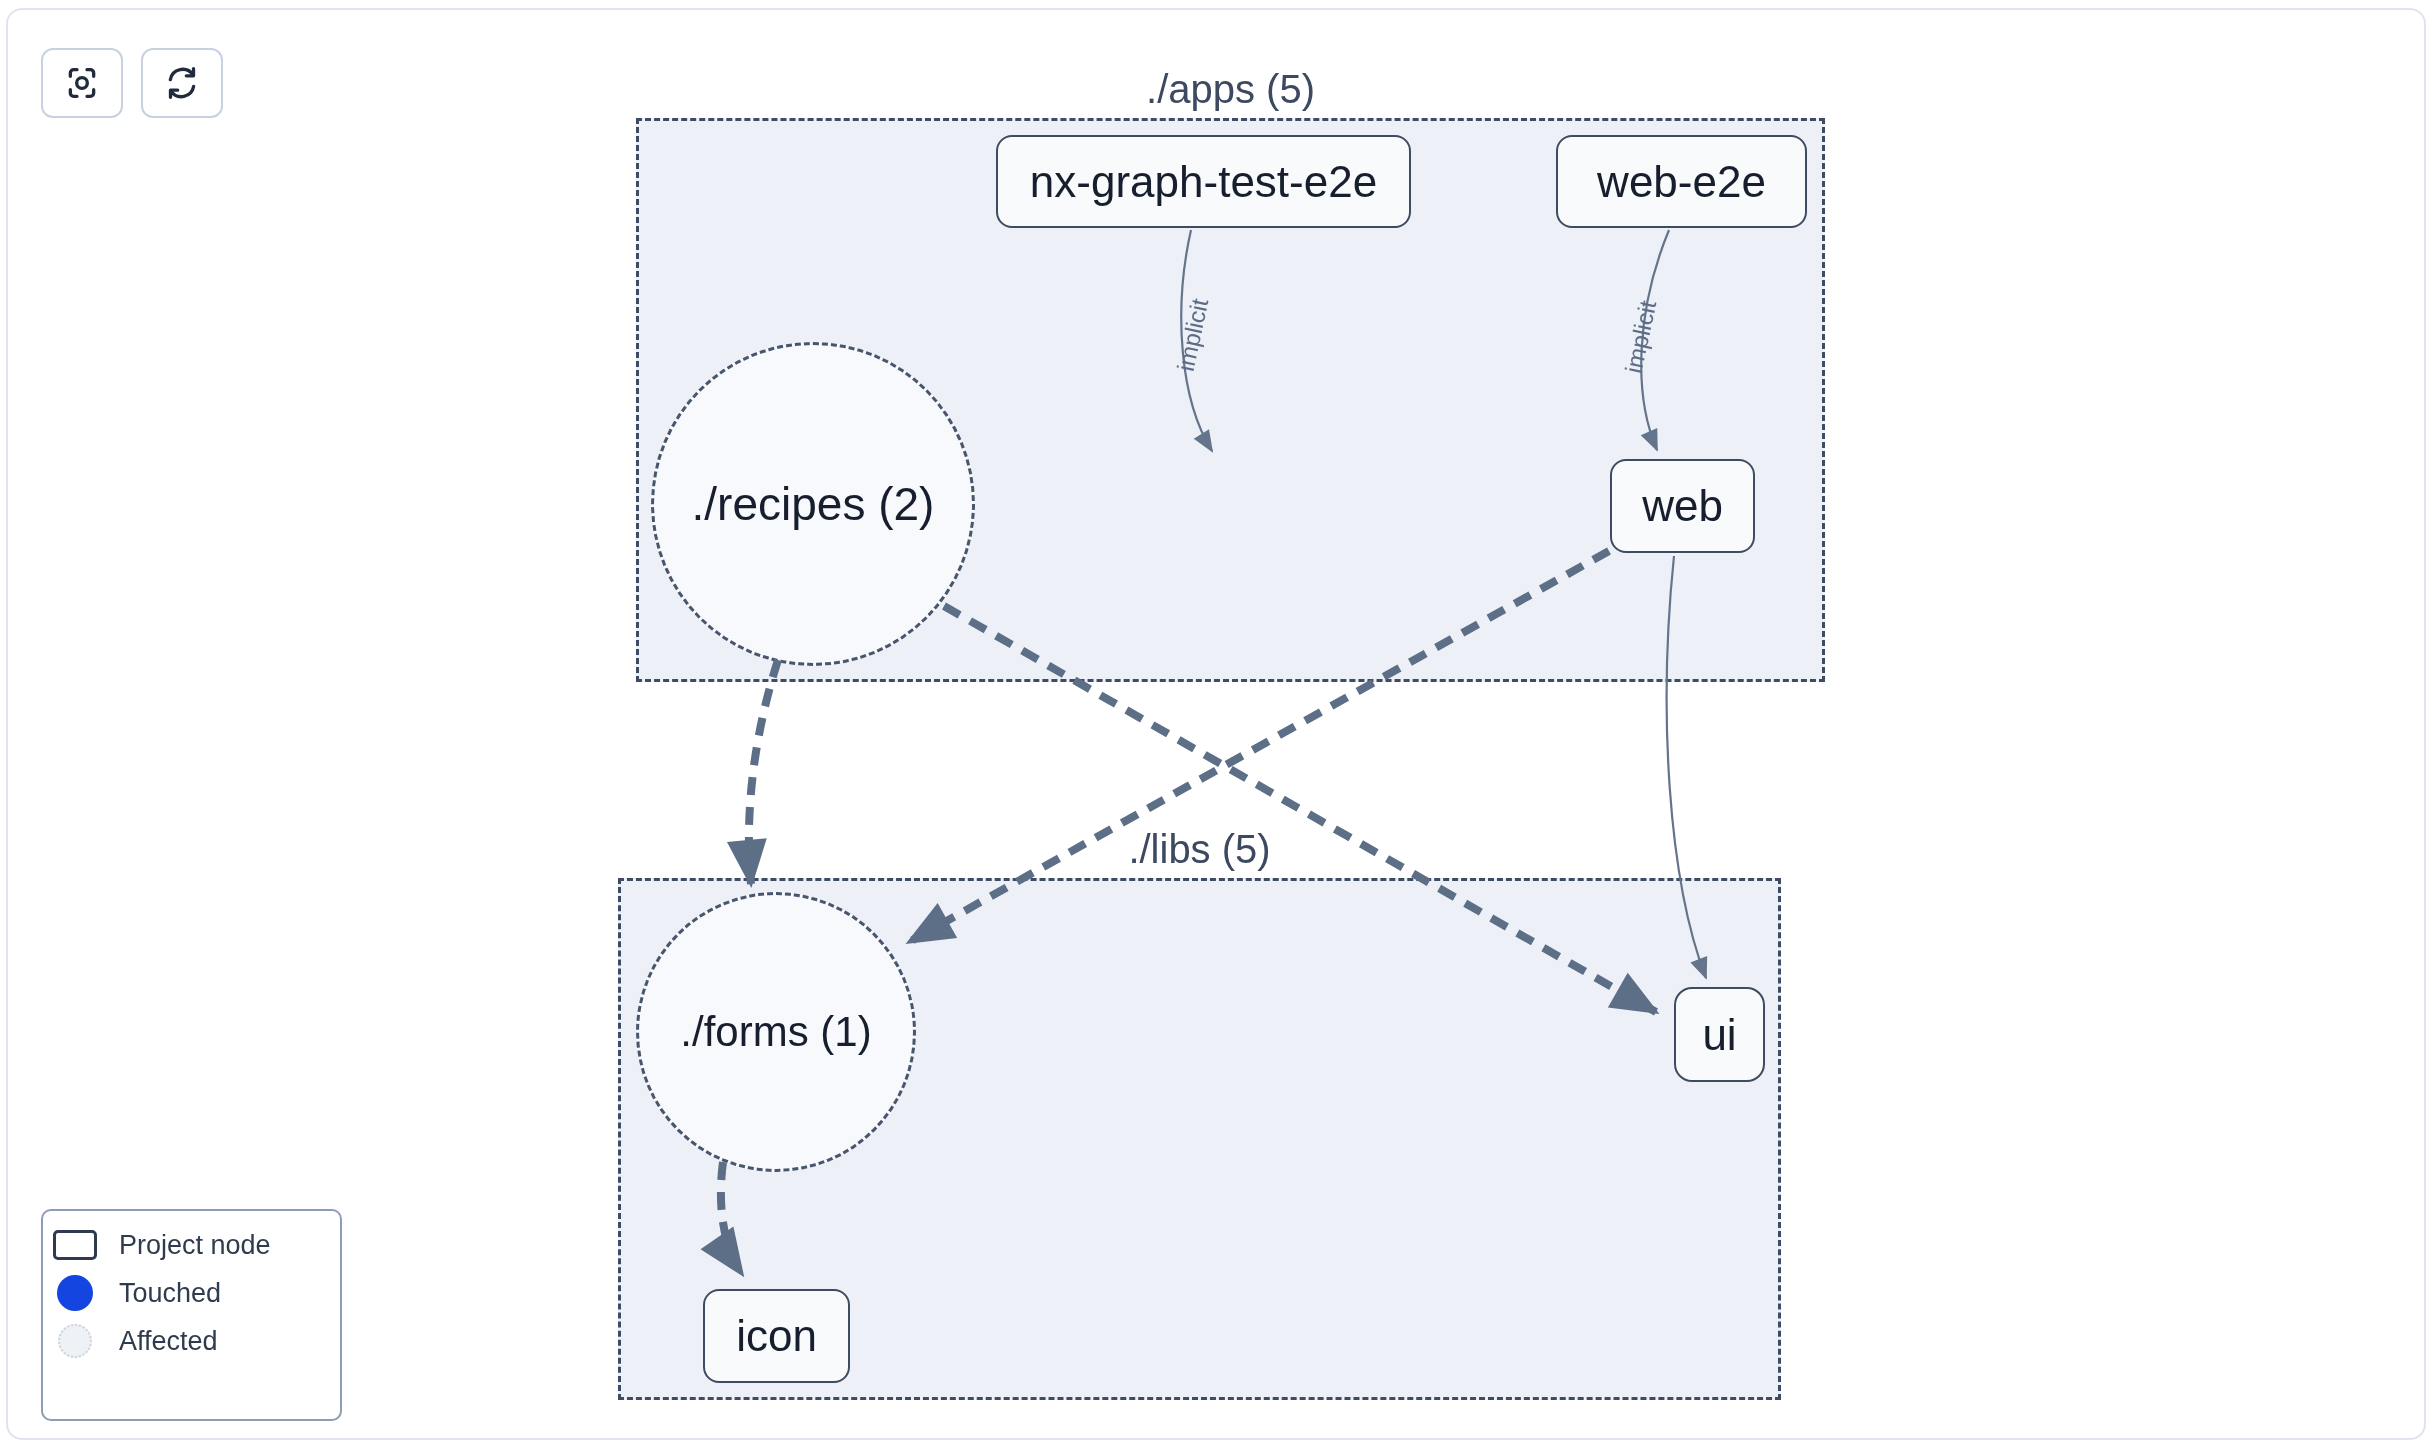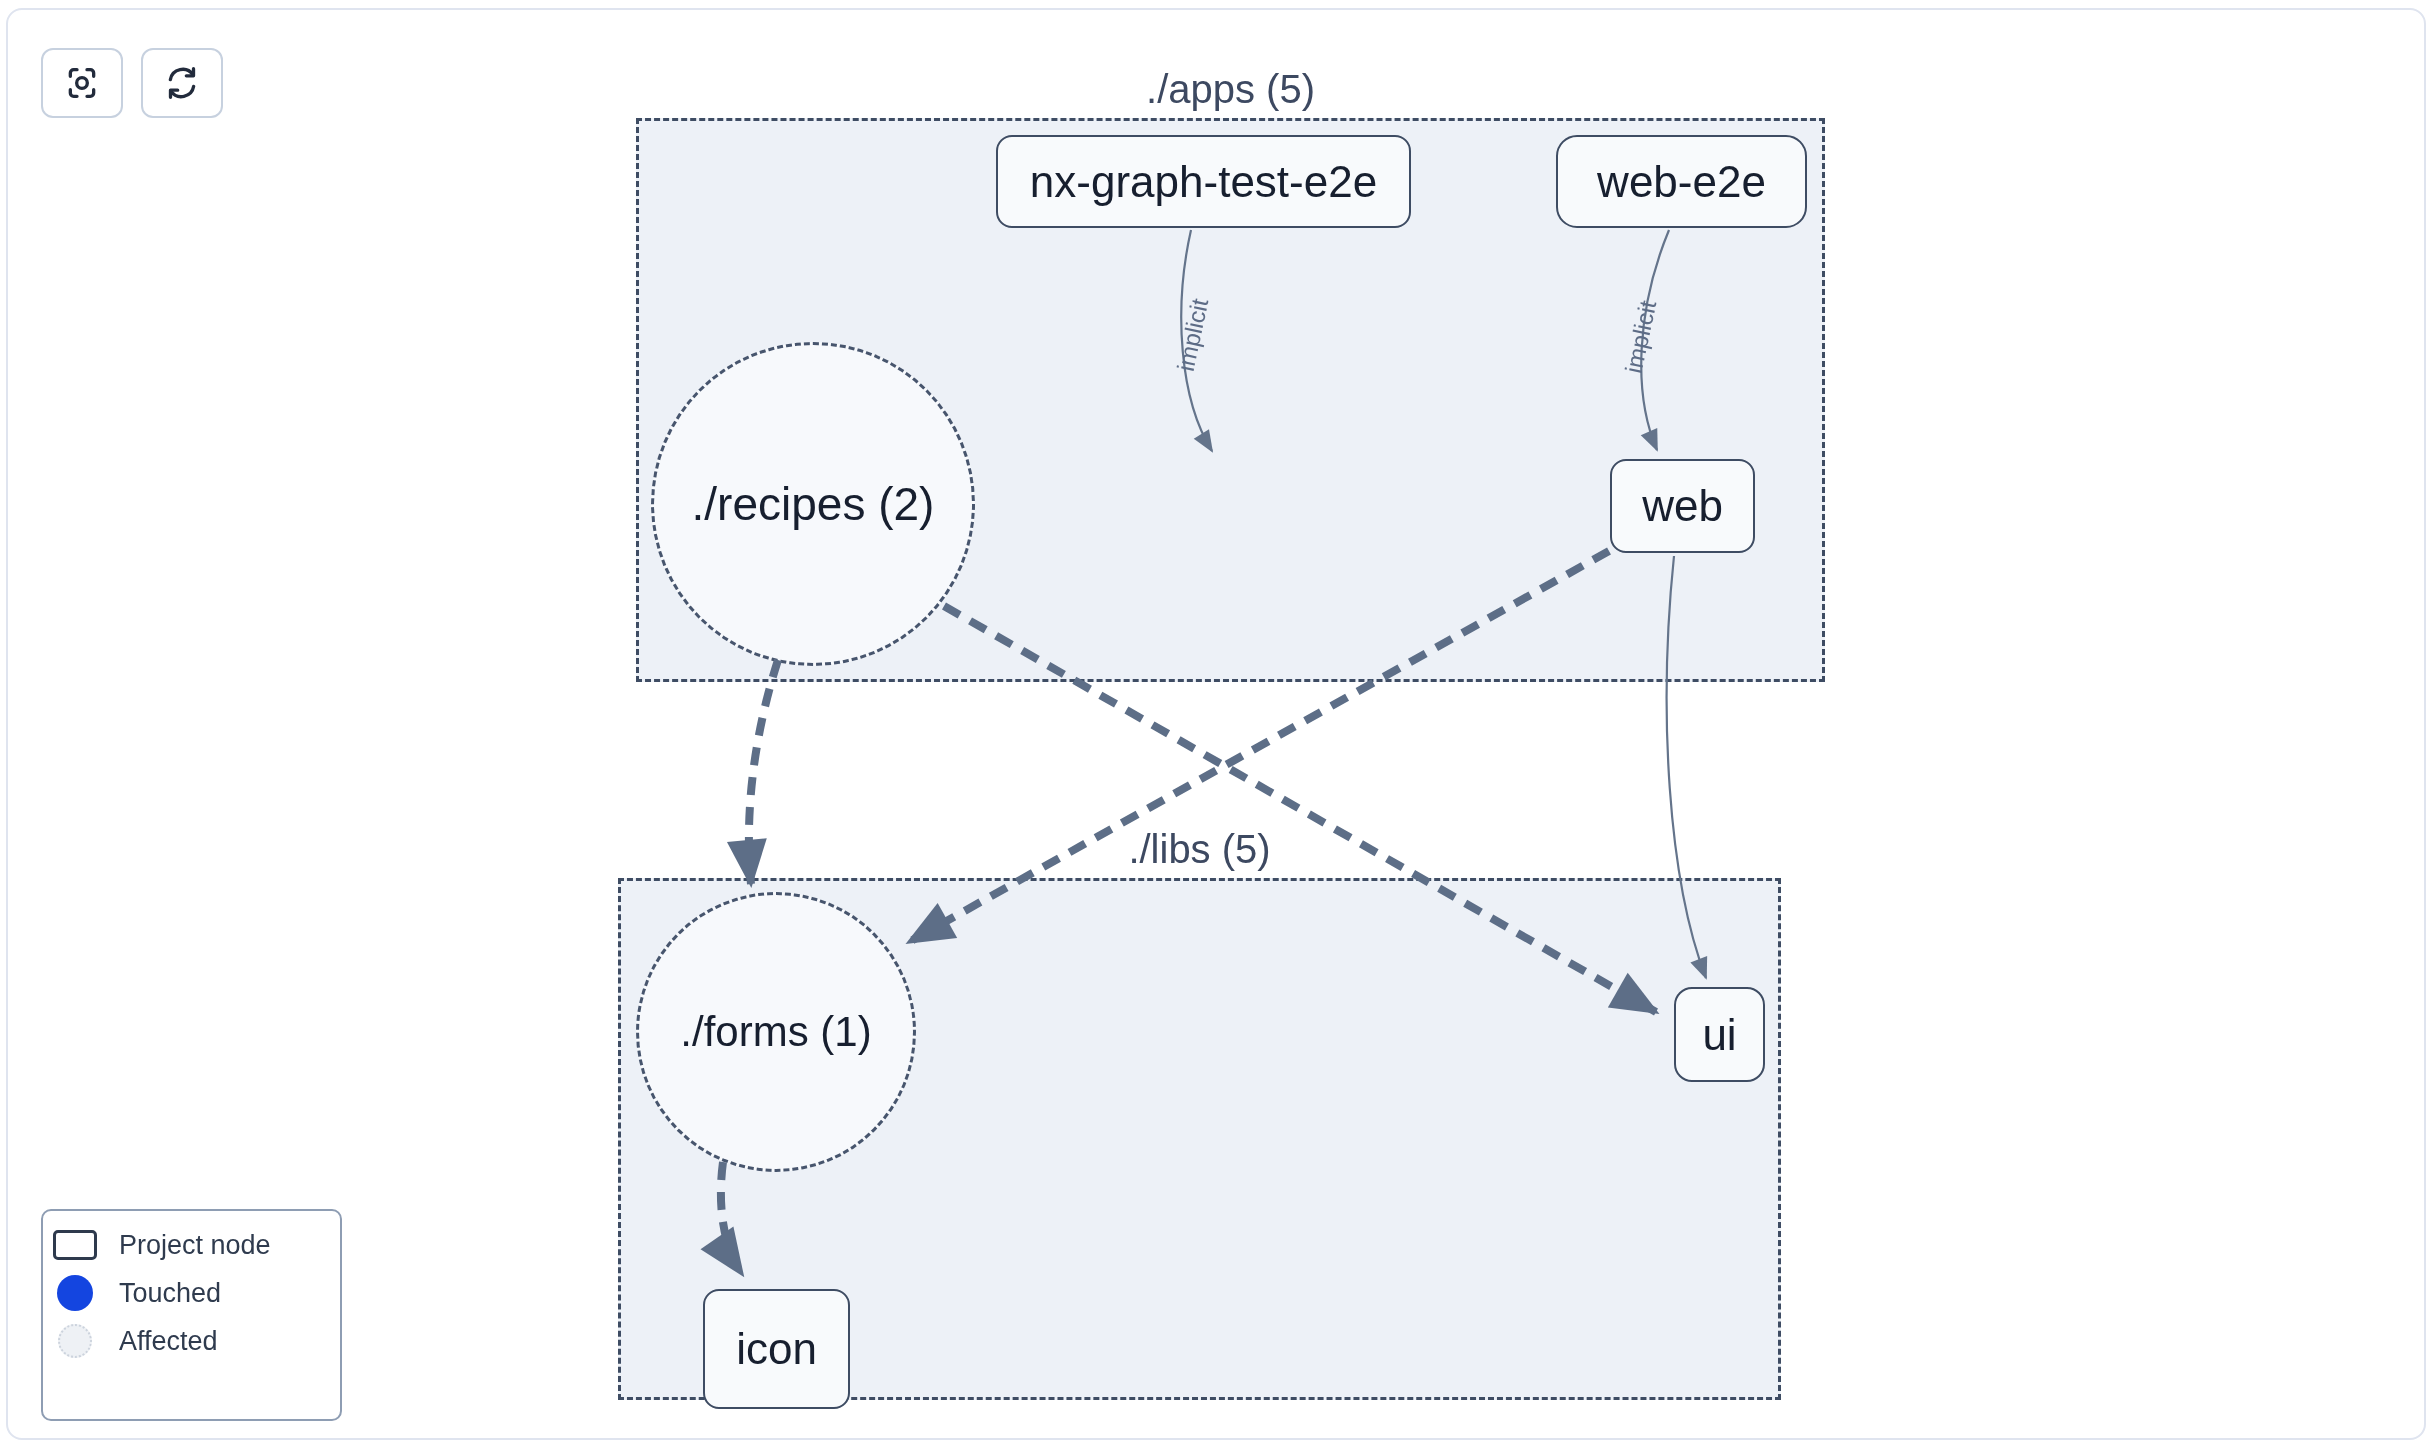--- a/index.html
+++ b/index.html
@@ -34,25 +34,25 @@
   .group-title{position:absolute;top:-54px;left:0;right:0;text-align:center;
     font-size:40px;color:var(--muted);}
 
   
   .node{position:absolute;background:var(--node-fill);color:var(--ink);
     border:2.5px solid var(--node-border);border-radius:16px;display:flex;
     align-items:center;justify-content:center;font-size:44px;cursor:pointer;
     z-index:4;}
   .composite{border-radius:50%;border:3px dashed #47556d;background:#f7f9fc;}
   #node-nx-graph-test-e2e{left:988px;top:125px;width:415px;height:93px;}
-  #node-web-e2e{left:1548px;top:125px;width:251px;height:93px;border-radius:21px;}
+  #node-web-e2e{left:1548px;top:125px;width:251px;height:93px;}
   #node-nx-graph-test{left:1042px;top:450px;width:375px;height:90px;}
   #node-web{left:1602px;top:449px;width:145px;height:94px;}
   #node-ui{left:1666px;top:977px;width:91px;height:95px;border-radius:18px;text-align:right;}
-  #node-icon{left:695px;top:1279px;width:147px;height:120px;}
+  #node-icon{left:695px;top:1279px;width:147px;height:94px;}
   #node-recipes{left:643px;top:332px;width:324px;height:324px;font-size:46px;}
   #node-forms{left:628px;top:882px;width:280px;height:280px;font-size:42px;}
 
   
   #edges{position:absolute;left:0;top:0;width:2434px;height:1446px;z-index:5;
     pointer-events:none;}
   .edge-thin{stroke:var(--edge);stroke-width:2.2;fill:none;}
   .edge-thick{stroke:var(--edge-thick);stroke-width:8;fill:none;
     stroke-dasharray:18 12;}
   .edge-label{position:absolute;z-index:6;width:200px;text-align:center;

